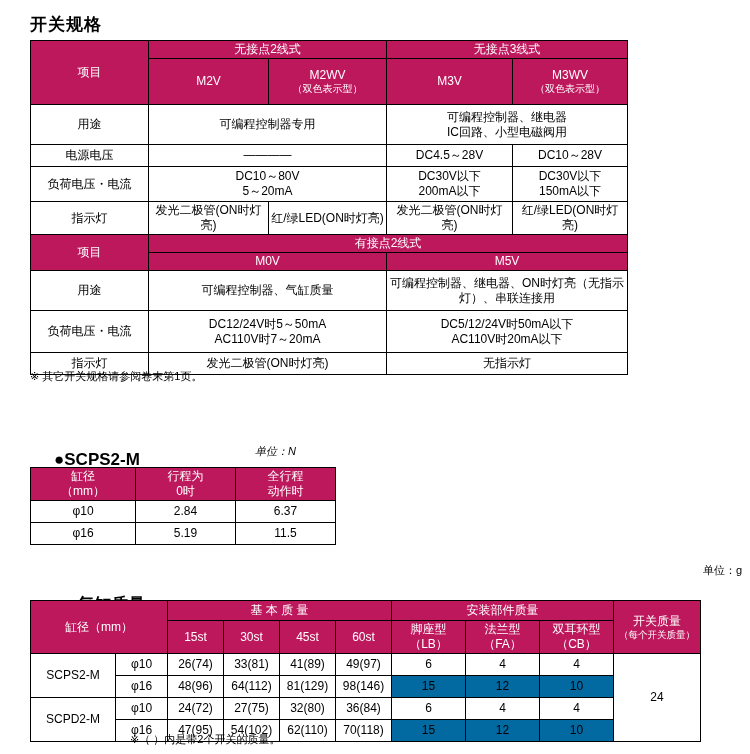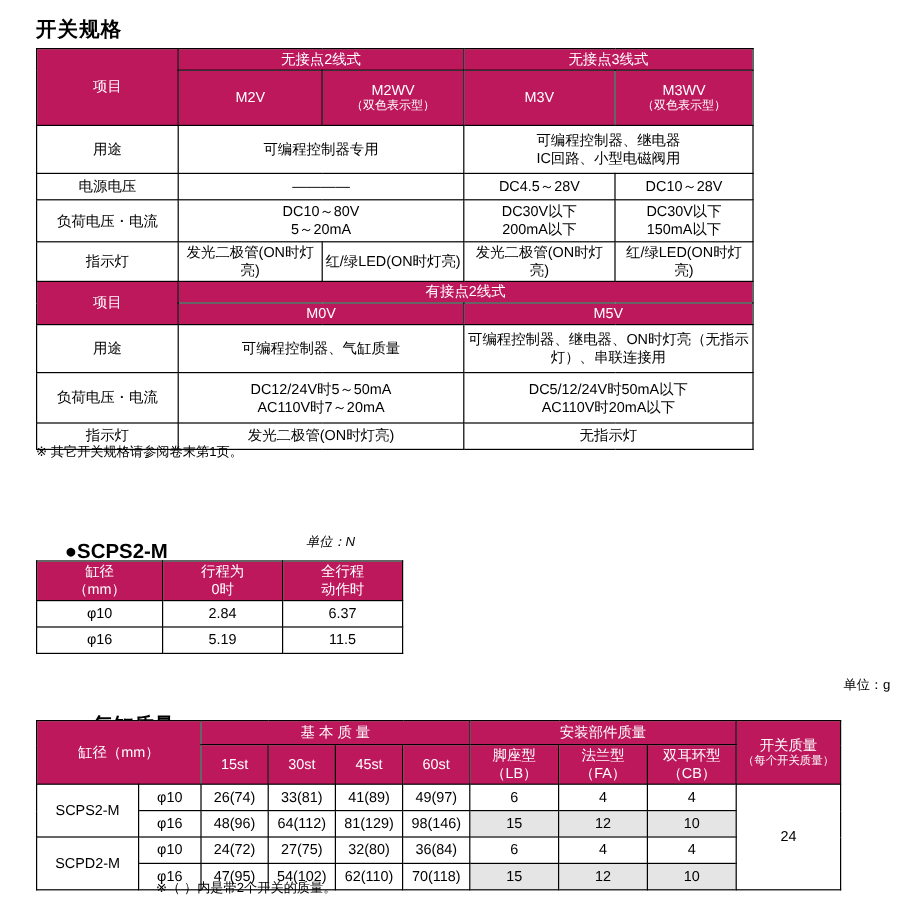--- a/index.html
+++ b/index.html
@@ -14,21 +14,21 @@
   .tbl td,.tbl th{
     border:1px solid #000;padding:1px 2px;font-size:12px;font-weight:normal;
     text-align:center;vertical-align:middle;overflow:hidden;line-height:1.25;
   }
   .dark{background:#be185d;color:#ffffff;}
   .label{text-align:left;padding-left:6px;}
   .pre{white-space:pre-line;}
   .left{text-align:left;padding-left:5px;padding-right:4px;}
   .xs{font-size:9.5px;}
   .sm{font-size:10px;}
-  .gray{background:#e5e5e5;}
+  .gray{background:#0369a1;}
   .note{position:absolute;font-size:11px;}
   .unit{position:absolute;font-size:11px;}
   
   .rh17{height:17px}.rh46{height:46px}.rh40{height:40px}.rh22{height:22px}
   .rh35{height:35px}.rh18{height:18px}.rh42{height:42px}.rh38{height:28px}
   .rh20{height:20px}
   
   #switch-title{left:30px;top:13px;}
   #switch-table{left:30px;top:40px;width:597px;}
   #switch-note{left:30px;top:369px;}

